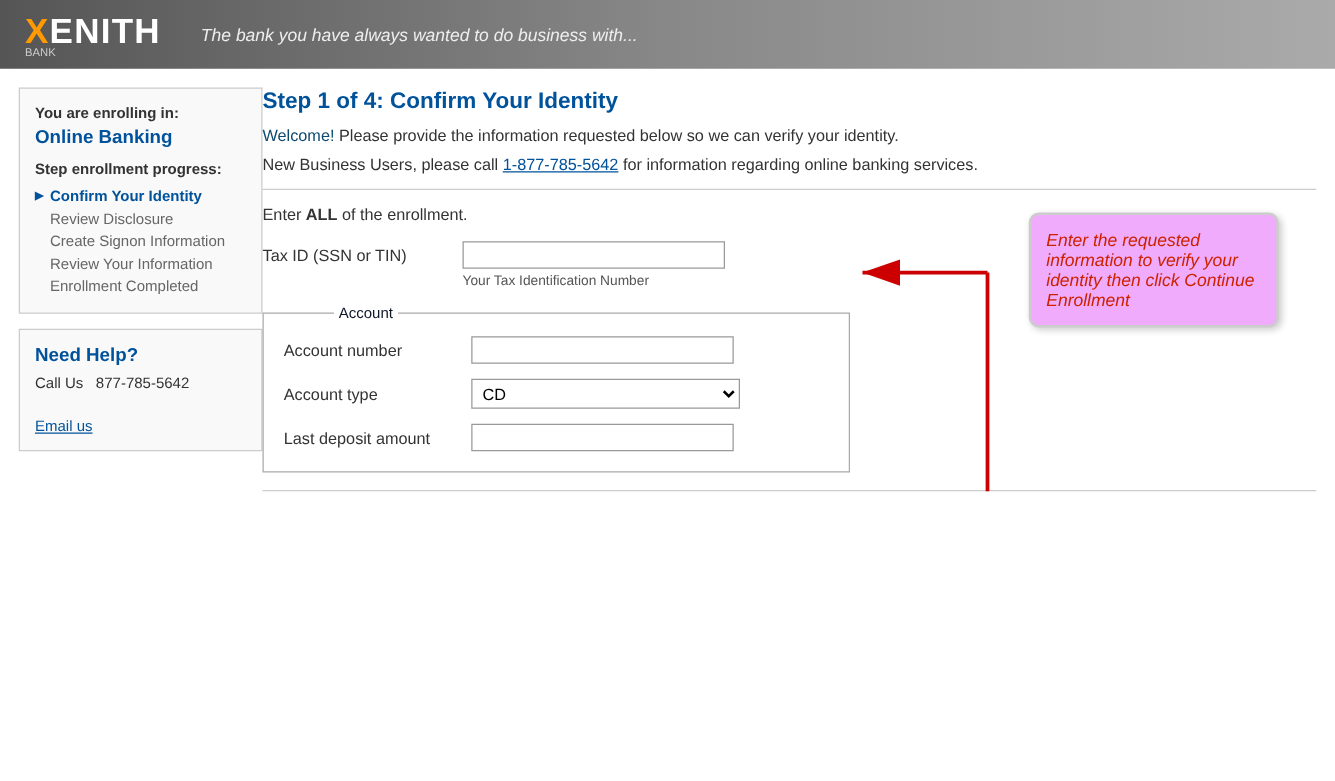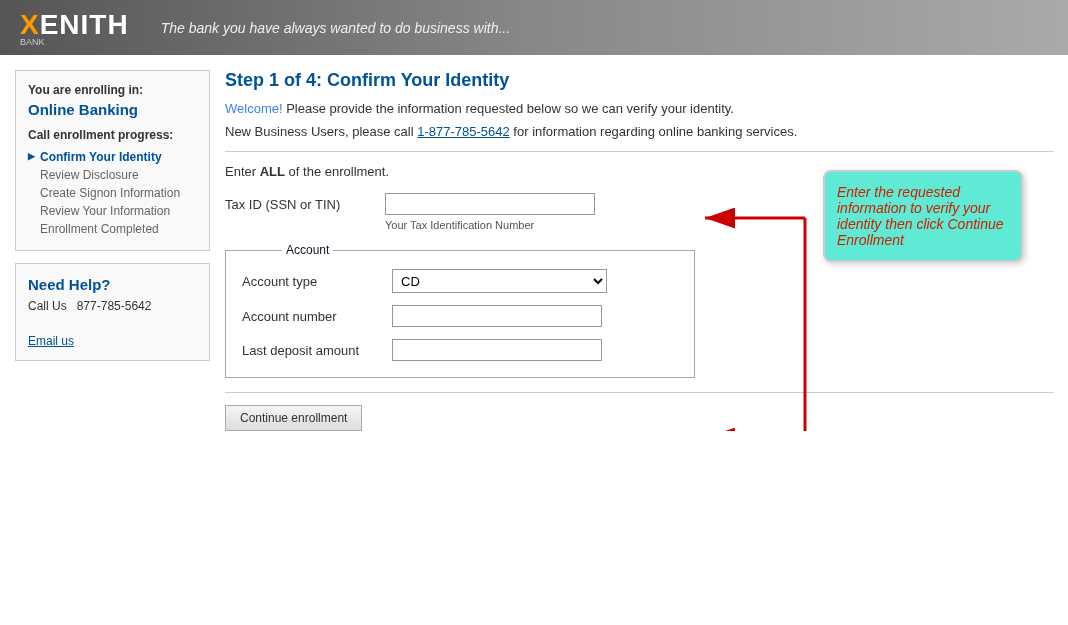--- a/index.html
+++ b/index.html
@@ -29,21 +29,20 @@
       color: #eee;
       font-size: 14px;
       font-style: italic;
       margin-left: 32px;
     }
 
     
     #main-layout {
       display: flex;
       padding: 15px;
-      gap: 15px;
     }
 
     
     #sidebar {
       width: 195px;
       flex-shrink: 0;
     }
     .sidebar-box {
       border: 1px solid #ccc;
       padding: 12px;
@@ -110,21 +109,21 @@
       font-size: 18px;
       color: #00529b;
       font-weight: bold;
       margin-bottom: 10px;
     }
     .welcome-text {
       font-size: 13px;
       color: #333;
       margin-bottom: 8px;
     }
-    .welcome-text span.highlight { color: #3b82f6; }
+    .welcome-text span.highlight { color: #0c4a6e; }
     .business-note {
       font-size: 13px;
       color: #333;
       margin-bottom: 12px;
     }
     .business-note a { color: #00529b; }
     hr.divider {
       border: none;
       border-top: 1px solid #ccc;
       margin: 10px 0 12px 0;
@@ -251,21 +250,21 @@
   <div id="tagline">The bank you have always wanted to do business with...</div>
 </div>
 
 <div id="main-layout">
 
   <div id="sidebar">
 
     <div class="sidebar-box">
       <div class="enrolling-label">You are enrolling in:</div>
       <div class="service-name">Online Banking</div>
-      <div class="progress-label">Call enrollment progress:</div>
+      <div class="progress-label">Step enrollment progress:</div>
       <div class="progress-item active">Confirm Your Identity</div>
       <div class="progress-item">Review Disclosure</div>
       <div class="progress-item">Create Signon Information</div>
       <div class="progress-item">Review Your Information</div>
       <div class="progress-item">Enrollment Completed</div>
     </div>
 
     <div class="sidebar-box help-box">
       <div class="help-title">Need Help?</div>
       <div class="call-info">
@@ -309,60 +308,59 @@
         <div class="form-label">Tax ID (SSN or TIN)</div>
         <input type="text" class="form-input" value="" style="">
       </div>
       <div class="tax-id-hint">Your Tax Identification Number</div>
 
       
       <fieldset id="account-fieldset">
         <legend>Account</legend>
 
         <div class="account-row">
+          <div class="account-label">Account number</div>
+          <input type="text" class="account-input" value="" style="">
+        </div>
+
+        <div class="account-row">
           <div class="account-label">Account type</div>
           <select class="account-input">
             <option>CD</option>
             <option>Checking</option>
             <option>Savings</option>
             <option>Money Market</option>
           </select>
         </div>
 
         <div class="account-row">
-          <div class="account-label">Account number</div>
-          <input type="text" class="account-input" value="" style="">
-        </div>
-
-        <div class="account-row">
           <div class="account-label">Last deposit amount</div>
           <input type="text" class="account-input" value="" style="">
         </div>
       </fieldset>
 
       <hr class="divider">
 
       
-      <button class="continue-btn">Continue enrollment</button>
 
       
       <svg id="arrows-svg" xmlns="http://www.w3.org/2000/svg">
 
         <defs>
           <marker id="arrowhead" markerWidth="10" markerHeight="7" refX="10" refY="3.5" orient="auto">
             <polygon points="0 0, 10 3.5, 0 7" fill="#cc0000"></polygon>
           </marker>
         </defs>
 
         <line x1="580" y1="148" x2="480" y2="148" stroke="#cc0000" stroke-width="3" marker-end="url(#arrowhead)"></line>
 
         <line x1="580" y1="148" x2="580" y2="368" stroke="#cc0000" stroke-width="3"></line>
 
         <line x1="580" y1="368" x2="480" y2="368" stroke="#cc0000" stroke-width="3" marker-end="url(#arrowhead)"></line>
       </svg>
 
       
-      <div id="tooltip-box" style="position:absolute; top: 100px; right: 30px; width: 200px; background: #5eead4; border: 2px solid #ccc; border-radius: 8px; padding: 12px; font-size: 14px; color: #cc2200; font-style: italic; box-shadow: 2px 2px 6px rgba(0,0,0,0.2);">Enter the requested information to verify your identity then click Continue Enrollment</div>
+      <div id="tooltip-box" style="position:absolute; top: 100px; right: 30px; width: 200px; background: #f0abfc; border: 2px solid #ccc; border-radius: 8px; padding: 12px; font-size: 14px; color: #cc2200; font-style: italic; box-shadow: 2px 2px 6px rgba(0,0,0,0.2);">Enter the requested information to verify your identity then click Continue Enrollment</div>
 
     </div>
   </div>
 
 </div>
 
 </body></html>

